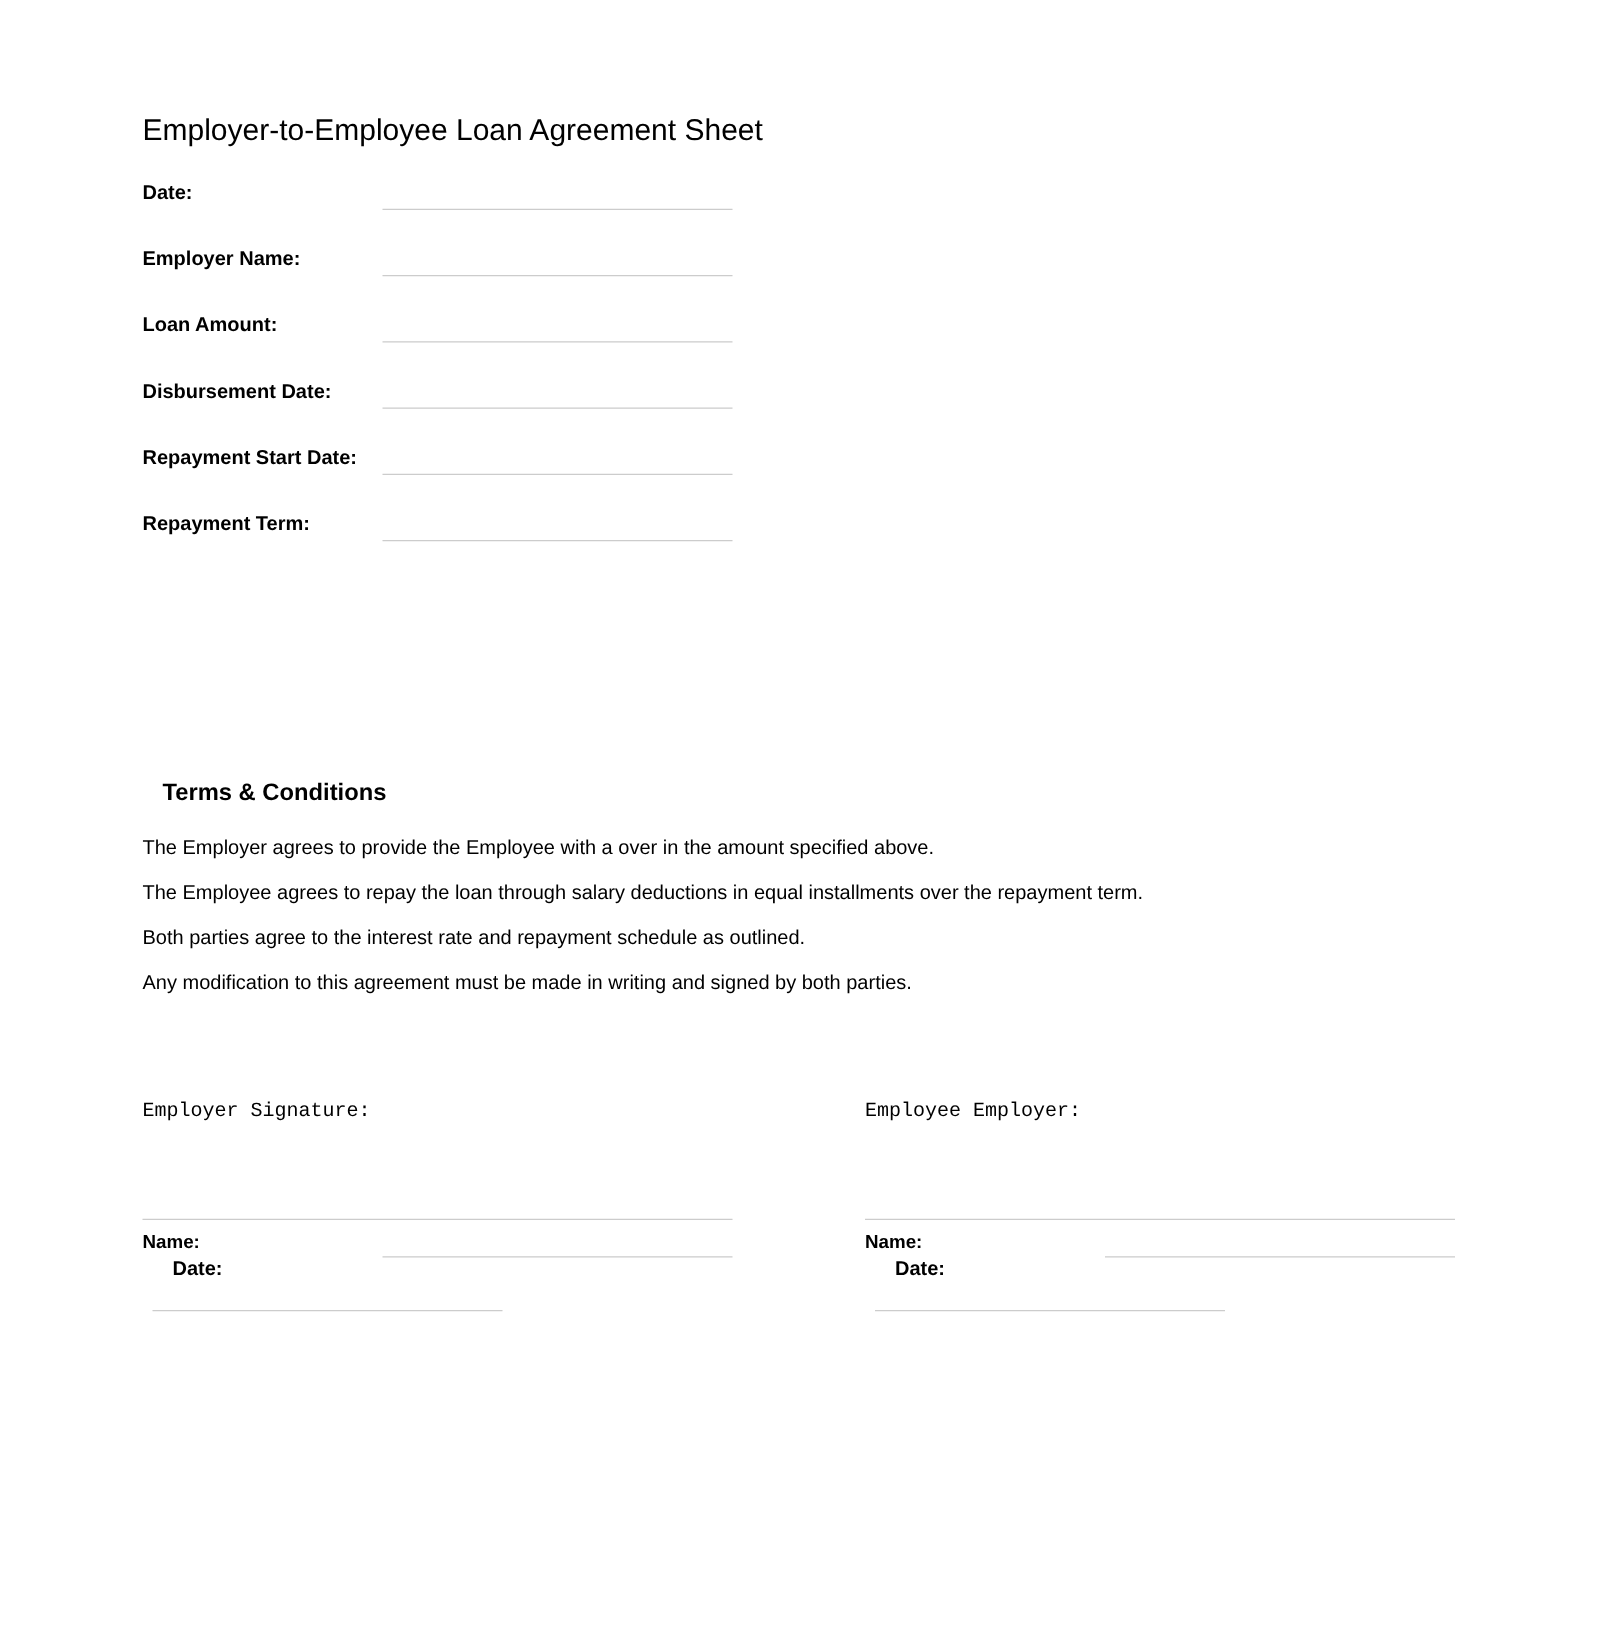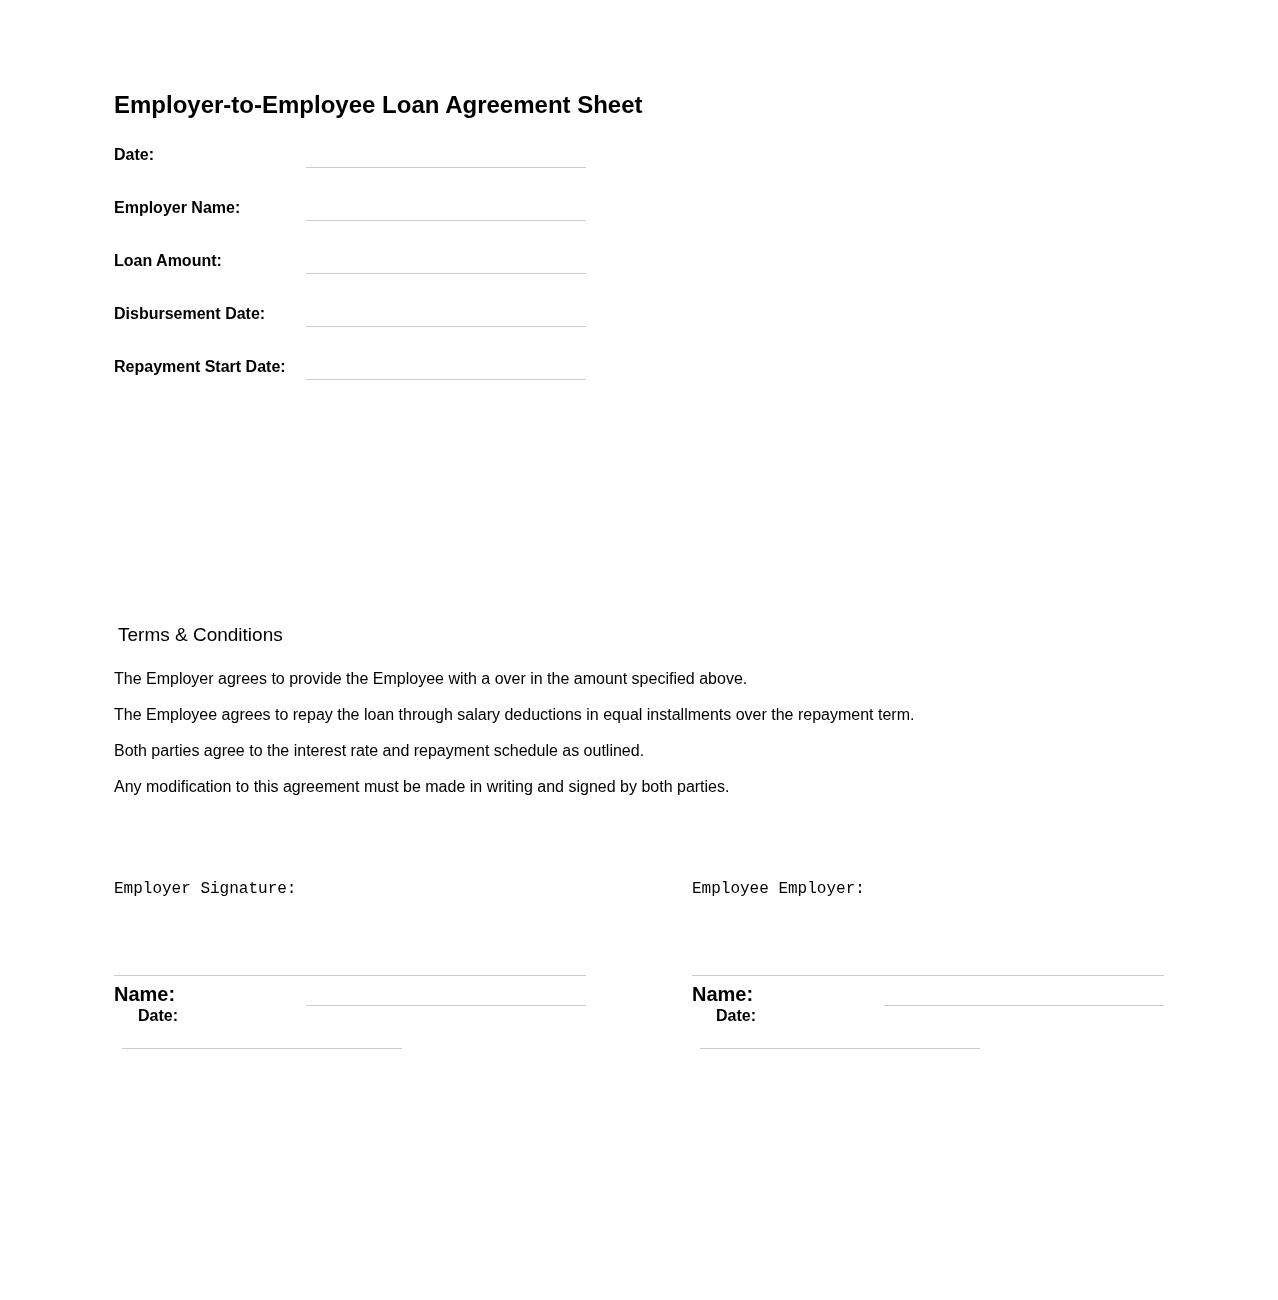--- a/index.html
+++ b/index.html
@@ -18,21 +18,21 @@
       position: absolute;
       left: 114px;
       top: 0;
       width: 1050px;
     }
     .title {
       position: absolute;
       top: 91px;
       left: 0;
       font-size: 24px;
-      font-weight: bold;
+      font-weight: normal;
       margin: 0;
       white-space: nowrap;
       line-height: 28px;
     }
     .fields {
       position: absolute;
       top: 145px;
       left: 0;
     }
     .field-row {
@@ -55,23 +55,23 @@
       border-bottom: 1px solid #cccccc;
       outline: none;
       background: transparent;
       font-family: "Liberation Sans", sans-serif;
       font-size: 16px;
       padding: 0;
     }
     .section-title {
       position: absolute;
       top: 623px;
-      left: 4px;
+      left: 16px;
       font-size: 19px;
-      font-weight: normal;
+      font-weight: bold;
       margin: 0;
       line-height: 24px;
     }
     .terms {
       position: absolute;
       top: 669px;
       left: 0;
       margin: 0;
       padding: 0;
       list-style: none;
@@ -101,21 +101,21 @@
       left: 0;
       width: 472px;
       height: 0;
       border-top: 1px solid #cccccc;
     }
     .sig-name-label {
       position: absolute;
       top: 105px;
       left: 0;
       font-weight: bold;
-      font-size: 20px;
+      font-size: 15px;
       line-height: 20px;
     }
     .sig-name-input {
       position: absolute;
       top: 104px;
       left: 192px;
       width: 280px;
       height: 22px;
       border: none;
       border-bottom: 1px solid #cccccc;
@@ -162,20 +162,24 @@
     <div class="field-row">
       <span class="field-label">Loan Amount:</span>
       <input class="field-input" type="text" value="" style="">
     </div>
     <div class="field-row">
       <span class="field-label">Disbursement Date:</span>
       <input class="field-input" type="text" value="" style="">
     </div>
     <div class="field-row">
       <span class="field-label">Repayment Start Date:</span>
+      <input class="field-input" type="text" value="" style="">
+    </div>
+    <div class="field-row">
+      <span class="field-label">Repayment Term:</span>
       <input class="field-input" type="text" value="" style="">
     </div>
   </div>
 
   <h2 class="section-title">Terms &amp; Conditions</h2>
 
   <ul class="terms">
     <li>The Employer agrees to provide the Employee with a over in the amount specified above.</li>
     <li>The Employee agrees to repay the loan through salary deductions in equal installments over the repayment term.</li>
     <li>Both parties agree to the interest rate and repayment schedule as outlined.</li>

